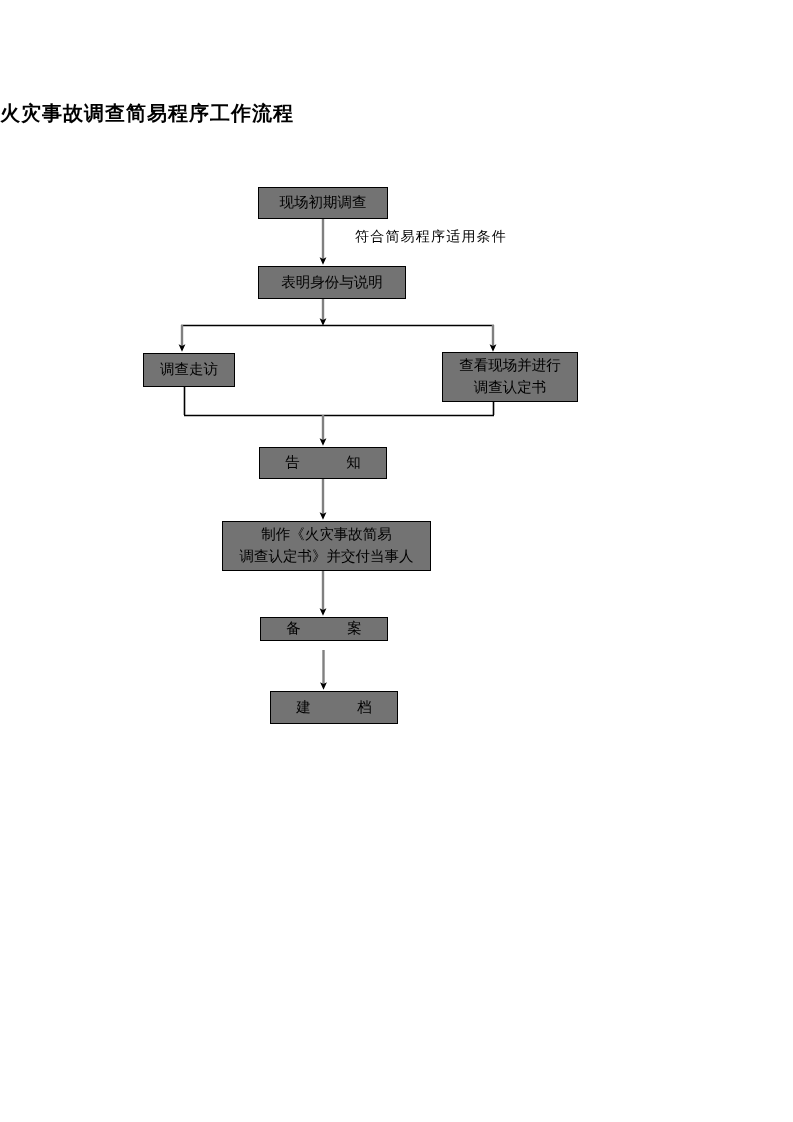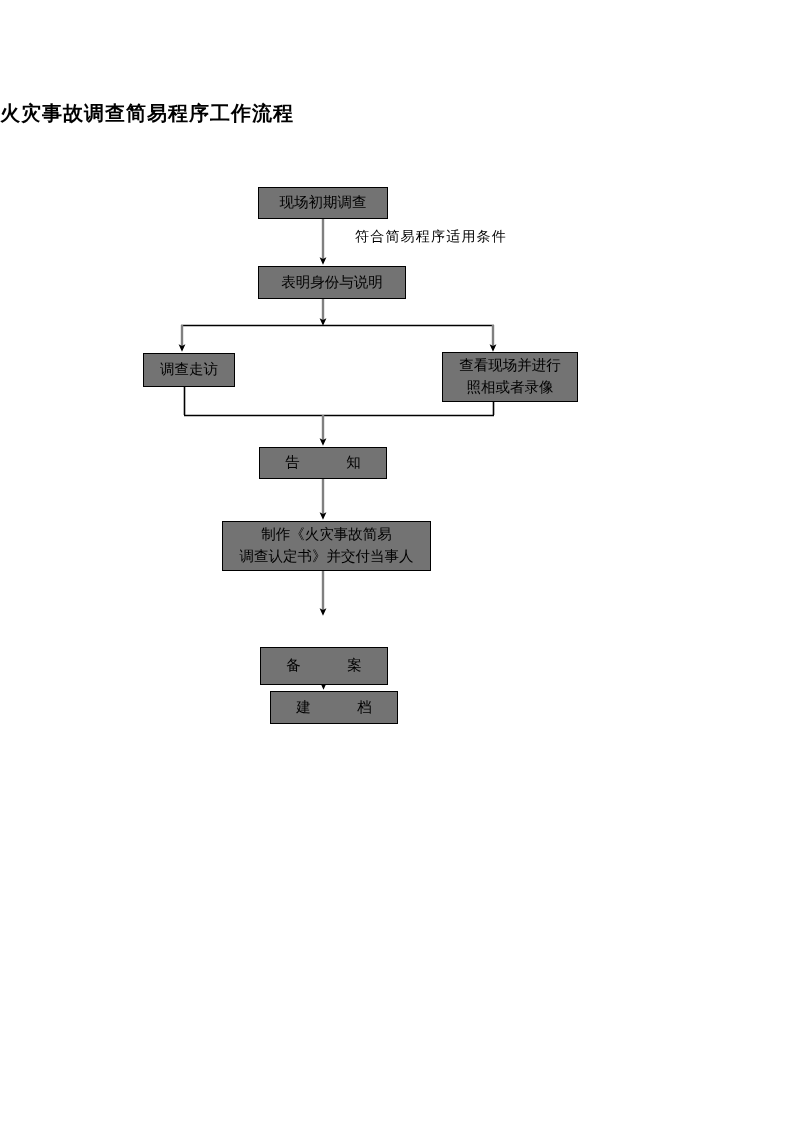--- a/index.html
+++ b/index.html
@@ -123,33 +123,33 @@
   <div class="node" style="left:258px; top:266px; width:148px; height:33px;">
     <span class="line">表明身份与说明</span>
   </div>
 
   <div class="node" style="left:143px; top:353px; width:92px; height:34px;">
     <span class="line">调查走访</span>
   </div>
 
   <div class="node" style="left:426px; top:352px; width:136px; height:50px; flex-direction:column;margin-left:16px;">
     <span class="line">查看现场并进行</span>
-    <span class="line">照相或者录像</span>
+    <span class="line">调查认定书</span>
   </div>
 
   <div class="node" style="left:222px; top:521px; width:209px; height:50px; flex-direction:column;">
     <span class="line">制作《火灾事故简易</span>
     <span class="line">调查认定书》并交付当事人</span>
   </div>
 
   <div class="node" style="left:259px; top:447px; width:128px; height:32px;">
     <span class="line spaced">告　知</span>
   </div>
 
-  <div class="node" style="left:260px; top:647px; width:128px; height:38px;">
+  <div class="node" style="left:260px; top:617px; width:128px; height:24px;">
     <span class="line spaced">备　案</span>
   </div>
 
   <div class="node" style="left:261px; top:691px; width:128px; height:33px;margin-left:9px;">
     <span class="line spaced">建　档</span>
   </div>
 
 </div>
 
 </body></html>

